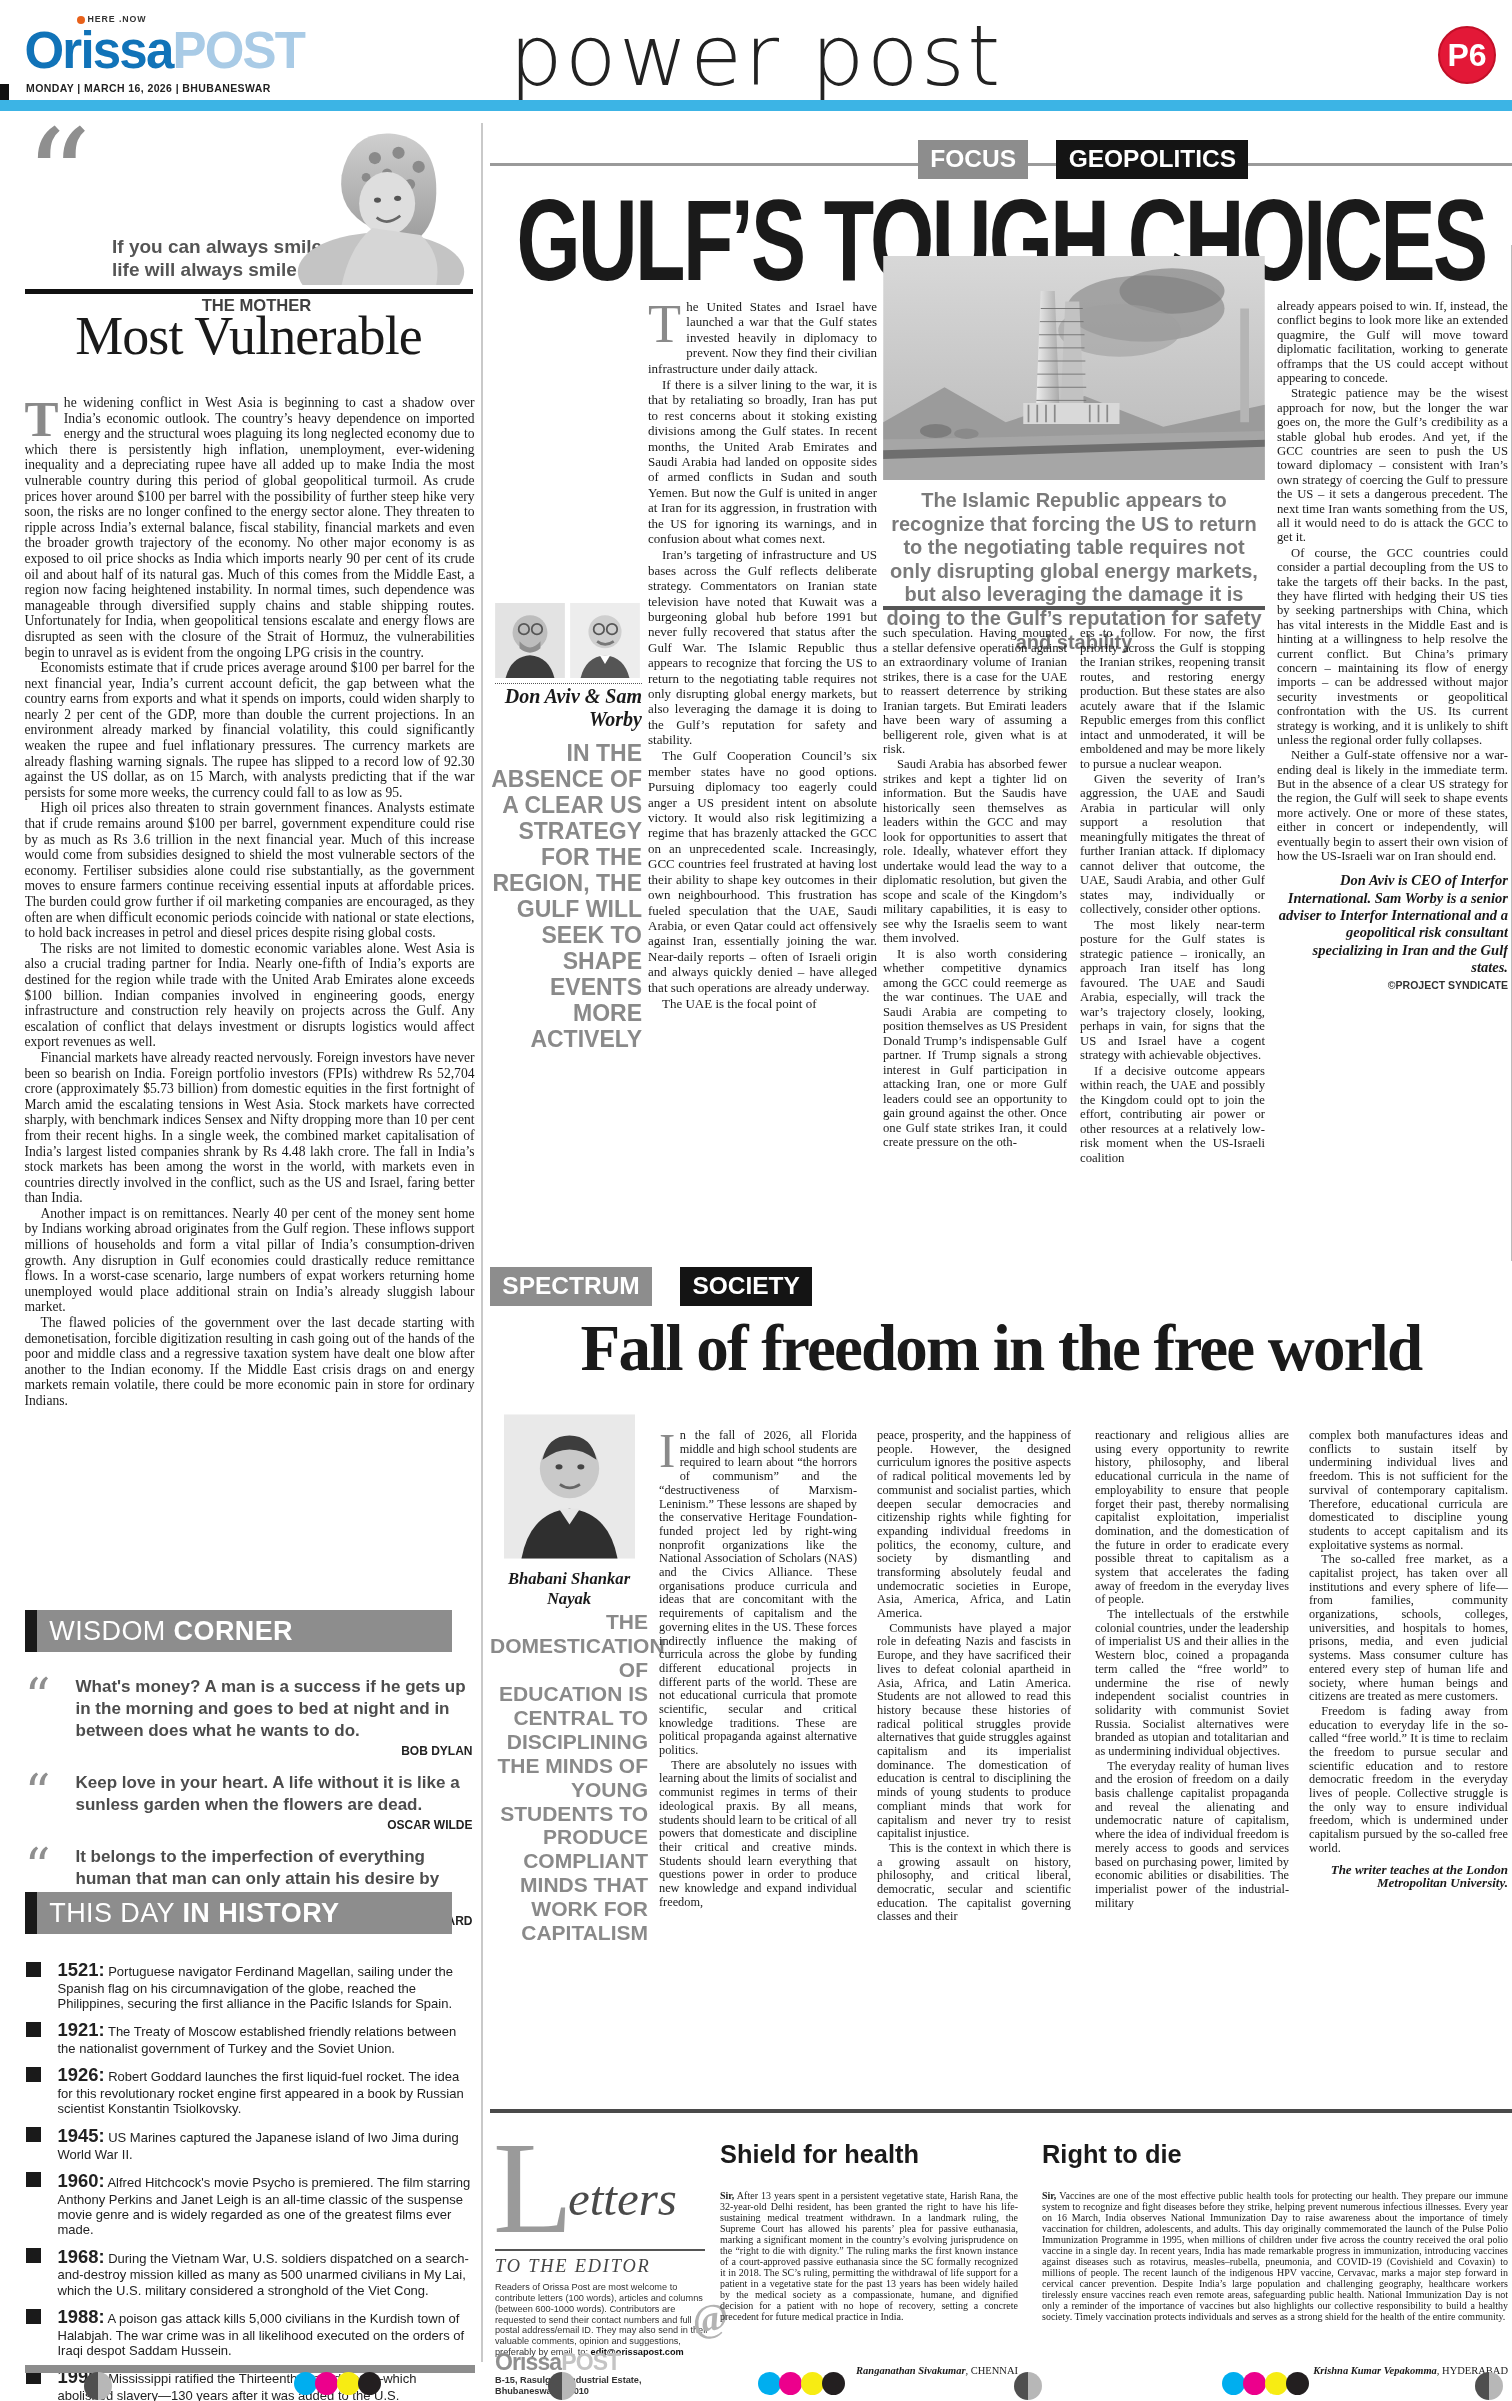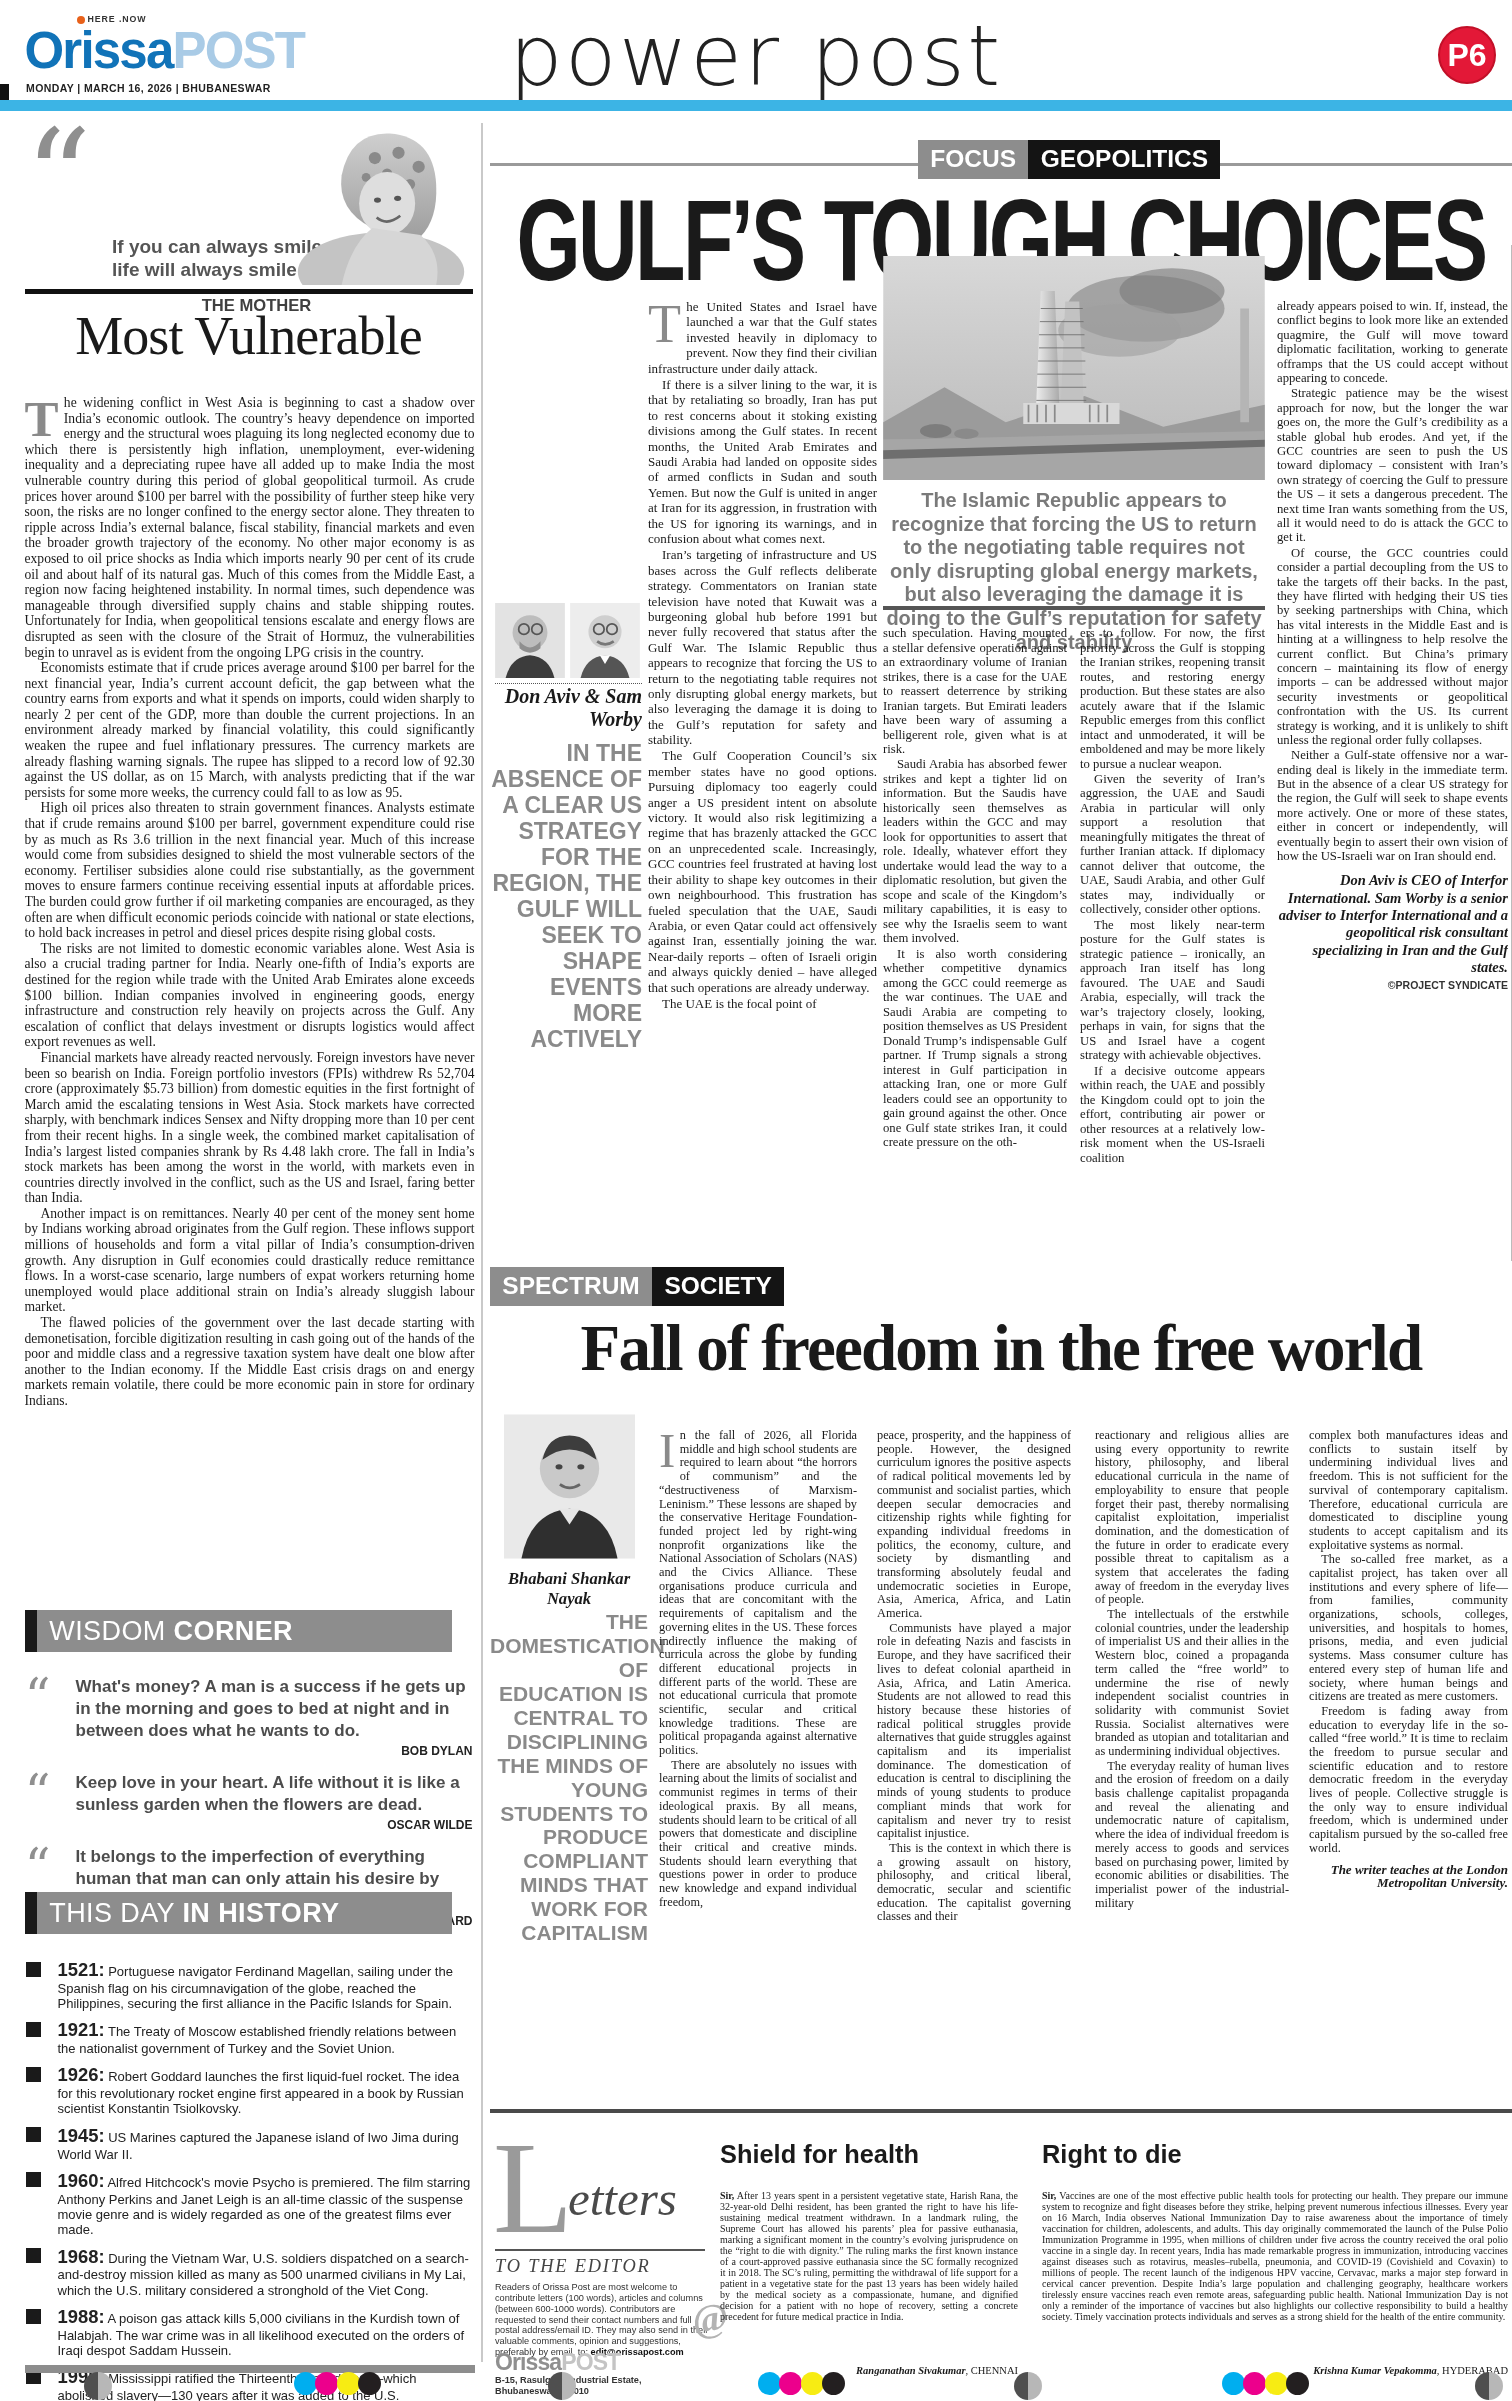--- a/index.html
+++ b/index.html
@@ -51,21 +51,21 @@
   #history-items{left:24.5px;top:1951px;width:450px;}
   .hist{position:relative;padding-left:33px;margin-bottom:8px;font-family:"Liberation Sans",sans-serif;
         font-size:13px;line-height:1.18;color:#222;}
   .hist .sq{position:absolute;left:1.8px;top:2.6px;width:15px;height:15px;background:#1a1a1a;}
   .hist .yr{font-weight:bold;font-size:18.4px;}
   #leftgray{left:24.5px;top:2365px;width:450px;height:8px;background:#8d8d8d;}
 
   
   #gulf-rule{left:490px;top:163px;width:1022px;height:2.6px;background:#9a9a9a;}
   #gulf-right-rule{left:1511px;top:245px;width:1.8px;height:1016px;background:#bbb;}
-  .kicker{display:flex;font-family:"Liberation Sans",sans-serif;font-weight:bold;font-size:24.5px;color:#fff;}
+  .kicker{display:flex;font-family:"Liberation Sans",sans-serif;font-weight:bold;font-size:24.5px;color:#fff;gap:28px;}
   .kicker .k1{background:#8d8d8d;padding:5.3px 12.3px;}
   .kicker .k2{background:#141414;padding:5.3px 12.3px;}
   #gulf-kicker{left:918px;top:140px;}
   #gulf-headline{left:490px;top:175px;width:1022px;text-align:center;font-family:"Liberation Sans",sans-serif;
                  font-weight:900;font-size:81px;letter-spacing:-2.6px;transform:scale(1.02,1.42);transform-origin:center top;white-space:nowrap;}
   .newscol{font-size:13px;line-height:15.4px;}
   .newscol p{margin:0 0 0.9px 0;text-indent:14px;}
   .newscol p:first-child{text-indent:0;}
   #gulf-colA{left:648px;top:291px;width:229px;height:969px;}
   #gulf-colA p:first-child::first-letter{float:left;font-size:54px;line-height:44px;padding:2.6px 5.3px 0 0;color:#8a8a8a;}

